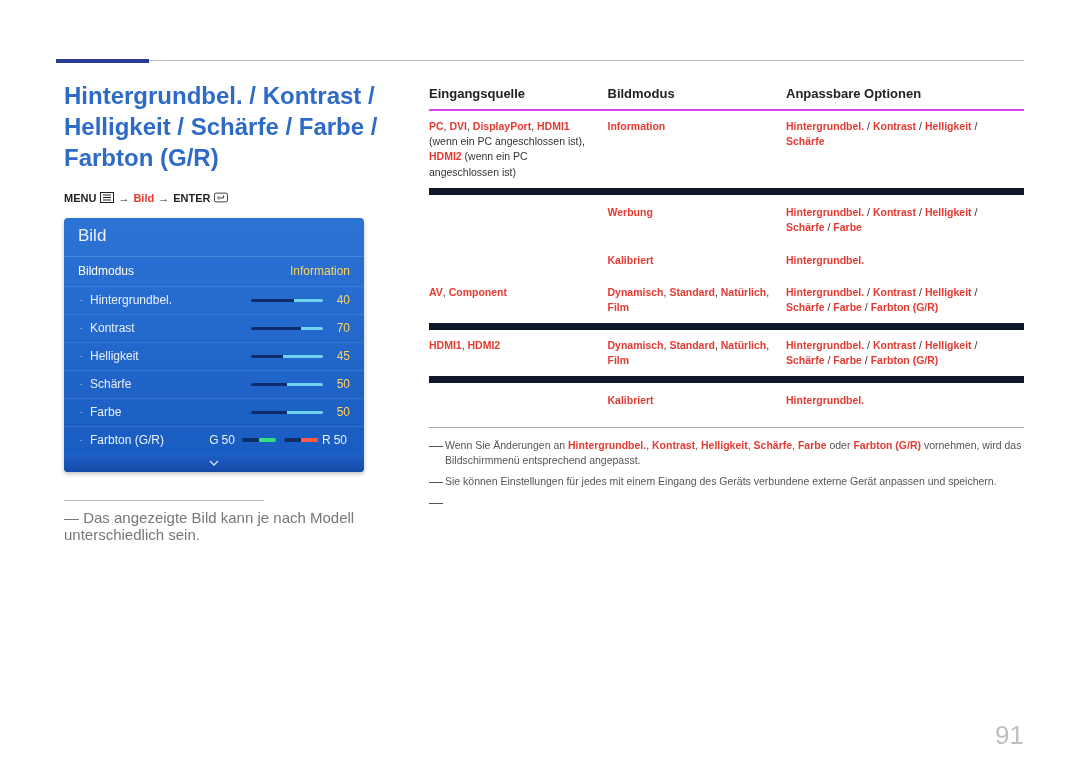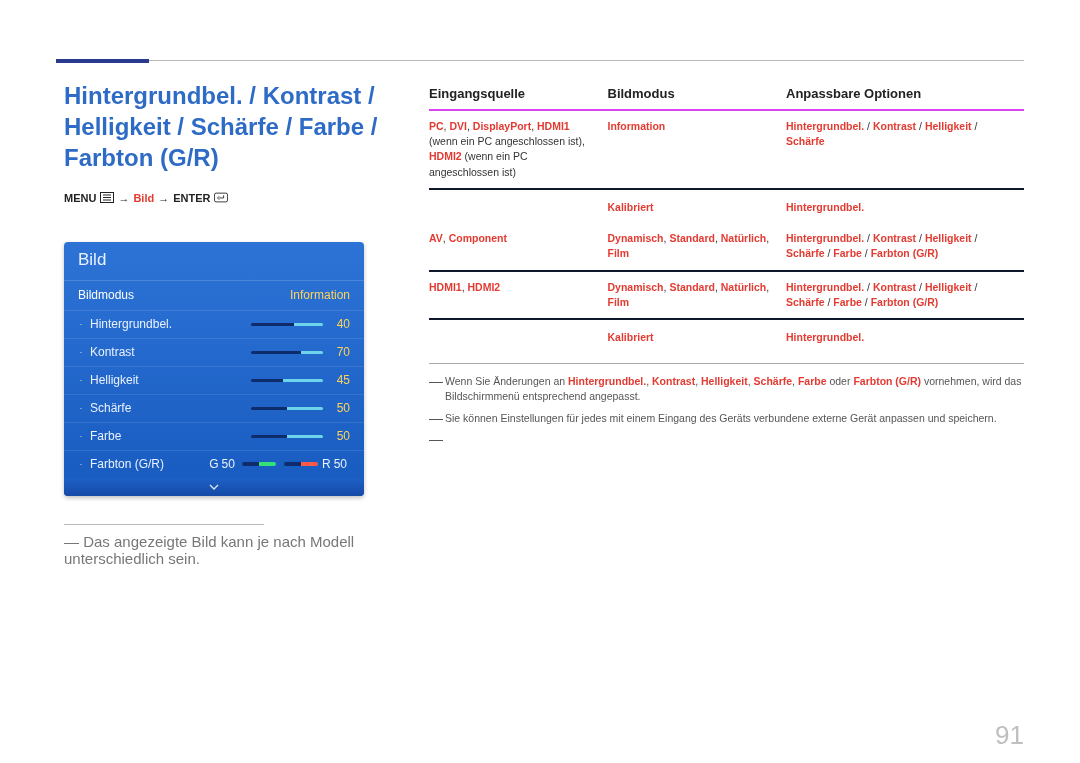--- a/index.html
+++ b/index.html
@@ -6,21 +6,21 @@
 * { box-sizing: border-box; margin: 0; padding: 0; }
 html, body { width: 1080px; height: 763px; font-family: "Segoe UI", "Helvetica Neue", Arial, sans-serif; background: #fff; color: #333; }
 .page { position: relative; width: 1080px; height: 763px; padding: 40px 56px 0 64px; }
 .topbar-line { position: absolute; top: 60px; left: 56px; right: 56px; height: 1px; background: #bbb; }
 .topbar-accent { position: absolute; top: 59px; left: 56px; width: 93px; height: 4px; background: #2a3b8f; }
 .content { position: relative; padding-top: 40px; display: flex; }
 .left-col { width: 345px; padding-right: 30px; }
 .right-col { flex: 1; padding-left: 20px; }
 
 .title { color: #2e6bc6; font-size: 24px; line-height: 1.3; font-weight: 600; margin-bottom: 18px; }
-.breadcrumb { font-size: 11px; color: #222; display: flex; gap: 4px; margin-bottom: 38px; }
+.breadcrumb { font-size: 11px; color: #222; display: flex; gap: 4px; margin-bottom: 14px; }
 .bc-bold { font-weight: 700; }
 .bc-red { color: #e33b32; font-weight: 700; }
 .bc-icon { display: inline-flex; align-items: center; }
 .bc-icon svg { width: 14px; height: 11px; }
 
 
 .menu-panel { width: 300px; background: linear-gradient(to bottom, #2d73d6, #185bc0); border-radius: 4px; overflow: hidden; color: #fff; font-size: 12px; box-shadow: 0 2px 4px rgba(0,0,0,0.25); }
 .menu-title { padding: 8px 14px 10px; font-size: 17px; color: #e9f1ff; font-weight: 400; }
 .row { display: flex; align-items: center; height: 28px; padding: 0 14px; border-top: 1px solid rgba(255,255,255,0.1); }
 .row .dot { width: 6px; text-align: center; margin-right: 6px; color: #cde; font-size: 9px; }
@@ -39,21 +39,21 @@
 .menu-foot svg { width: 10px; height: 6px; opacity: .85; }
 
 .footnote-rule { width: 200px; border-top: 1px solid #bbb; margin: 28px 0 8px; }
 .footnote { font-size: 15px; color: #777; }
 
 
 .intro { font-size: 11px; color: #333; margin-bottom: 14px; }
 .tbl { width: 100%; border-collapse: collapse; font-size: 10.5px; table-layout: fixed; }
 .tbl col.c1{width:30%} .tbl col.c2{width:30%} .tbl col.c3{width:40%}
 .tbl th { text-align: left; font-size: 13px; font-weight: 700; color: #222; padding: 6px 0 8px; border-bottom: 2px solid #d946ef; }
-.tbl td { vertical-align: top; padding: 8px 12px 8px 0; border-bottom: 2px solid #0f172a; line-height: 1.45; color: #333; }
+.tbl td { vertical-align: top; padding: 8px 12px 8px 0; border-bottom: 7px solid #0f172a; line-height: 1.45; color: #333; }
 .tbl tr.nb td { border-bottom: none; border-top: none; padding-top: 10px; }
 .red { color: #e33b32; font-weight: 600; }
 .blk { color: #333; }
 .notes-rule { margin-top: 10px; border-top: 1px solid #aaa; }
 .notes { font-size: 10.5px; color: #555; padding-top: 10px; }
 .notes p { display: flex; margin-bottom: 6px; line-height: 1.45; }
 .notes .dash { width: 16px; flex-shrink: 0; text-align: left; font-size: 14px; line-height: 1; }
 
 .page-num { position: absolute; bottom: 12px; right: 56px; font-size: 26px; color: #bfbfbf; font-weight: 300; }
 </style>
@@ -176,20 +176,25 @@
         </tr>
           </thead>
         <tbody id="tbl-body">
             <tr>
               <td><span class="red">PC</span><span class="blk">, </span><span class="red">DVI</span><span class="blk">, </span><span class="red">DisplayPort</span><span class="blk">, </span><span class="red">HDMI1</span><span class="blk"> (wenn ein PC angeschlossen ist), </span><span class="red">HDMI2</span><span class="blk"> (wenn ein PC angeschlossen ist)</span></td>
     <td><span class="red">Information</span></td>
     <td><span class="red">Hintergrundbel.</span><span class="blk"> / </span><span class="red">Kontrast</span><span class="blk"> / </span><span class="red">Helligkeit</span><span class="blk"> / </span><span class="red">Schärfe</span></td>
             </tr>
             <tr class="nb">
               <td></td>
+    <td><span class="red">Werbung</span></td>
+    <td><span class="red">Hintergrundbel.</span><span class="blk"> / </span><span class="red">Kontrast</span><span class="blk"> / </span><span class="red">Helligkeit</span><span class="blk"> / </span><span class="red">Schärfe</span><span class="blk"> / </span><span class="red">Farbe</span></td>
+            </tr>
+            <tr class="nb">
+              <td></td>
     <td><span class="red">Kalibriert</span></td>
     <td><span class="red">Hintergrundbel.</span></td>
             </tr>
             <tr>
               <td><span class="red">AV</span><span class="blk">, </span><span class="red">Component</span></td>
     <td><span class="red">Dynamisch</span><span class="blk">, </span><span class="red">Standard</span><span class="blk">, </span><span class="red">Natürlich</span><span class="blk">, </span><span class="red">Film</span></td>
     <td><span class="red">Hintergrundbel.</span><span class="blk"> / </span><span class="red">Kontrast</span><span class="blk"> / </span><span class="red">Helligkeit</span><span class="blk"> / </span><span class="red">Schärfe</span><span class="blk"> / </span><span class="red">Farbe</span><span class="blk"> / </span><span class="red">Farbton (G/R)</span></td>
             </tr>
             <tr>
               <td><span class="red">HDMI1</span><span class="blk">, </span><span class="red">HDMI2</span></td>

